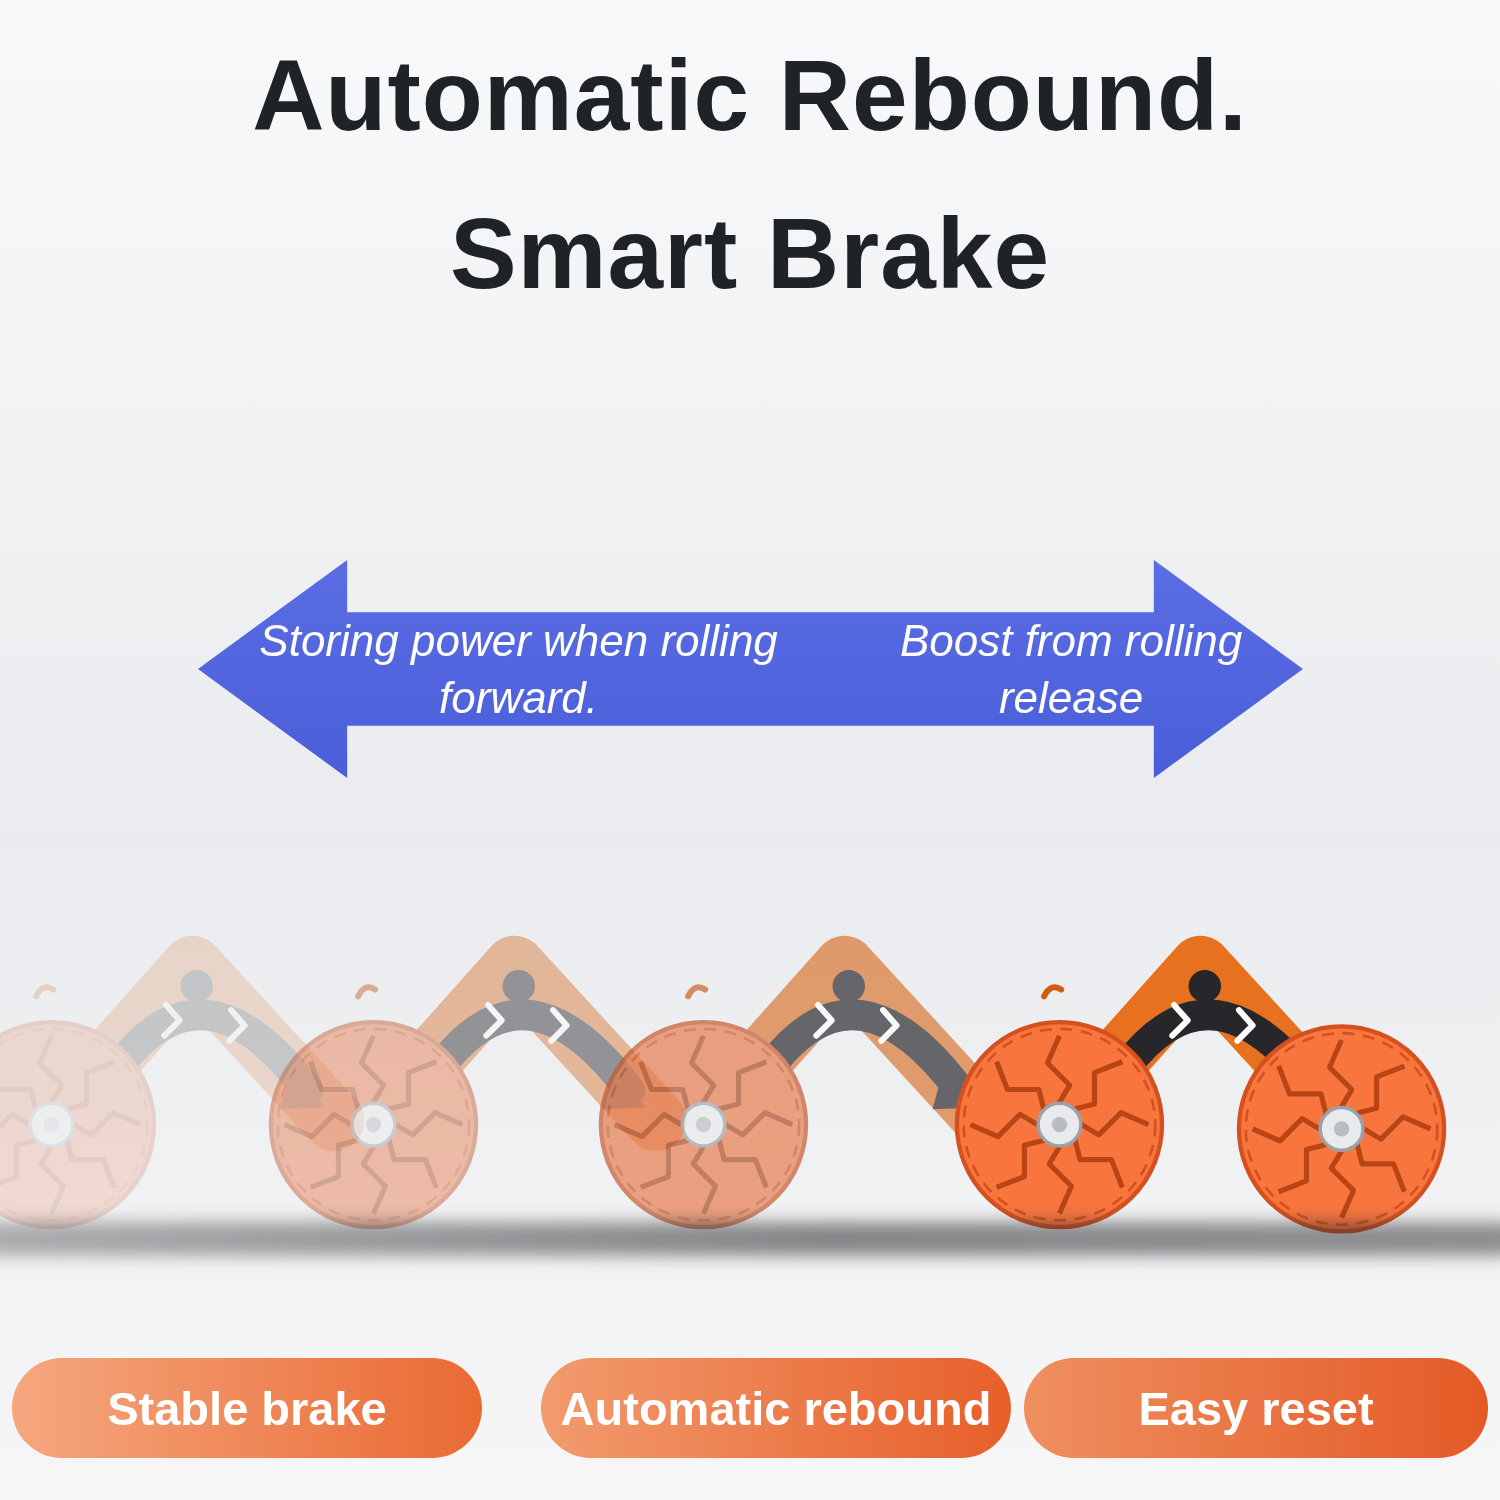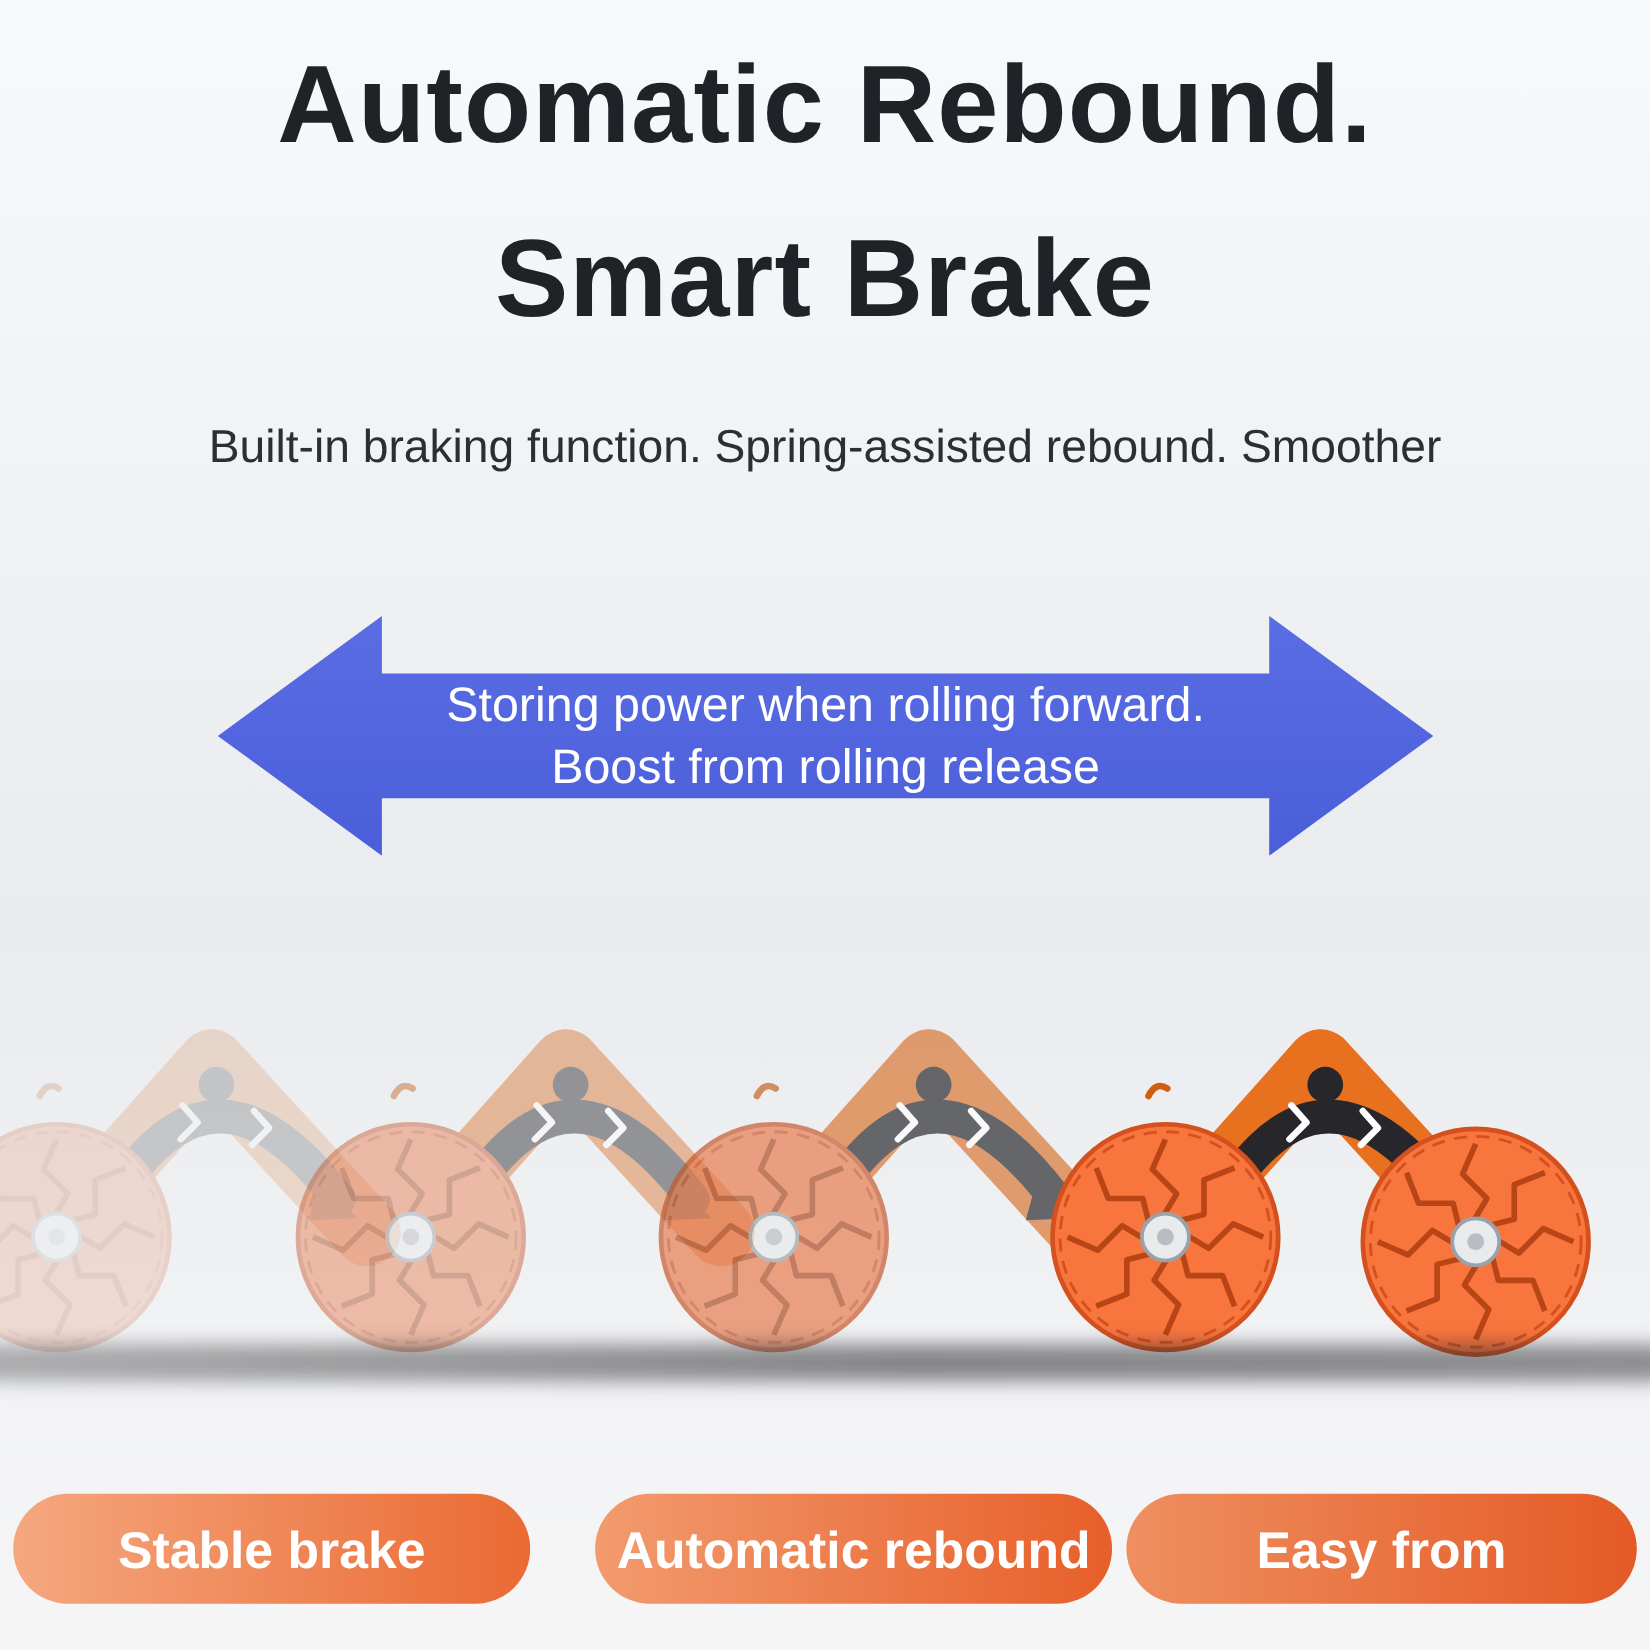--- a/index.html
+++ b/index.html
@@ -17,21 +17,21 @@
   .title-1{top:38px;}
   .title-2{top:196px;}
   .subtitle{
     position:absolute;top:382px;left:0;right:0;text-align:center;
     font-size:42px;color:#2b2e33;font-weight:400;
   }
   .arrow-banner{
     position:absolute;left:198px;top:560px;width:1105px;height:218px;
     background:linear-gradient(180deg,#5a6de4 0%,#4a5ed9 100%);
     clip-path:polygon(0% 50%,13.5% 0%,13.5% 24%,86.5% 24%,86.5% 0%,100% 50%,86.5% 100%,86.5% 76%,13.5% 76%,13.5% 100%);
-    display:flex;flex-direction:column;justify-content:center;align-items:center;
+    display:flex;flex-direction:row;justify-content:center;align-items:center;font-style:italic;
   }
   .arrow-line{
     color:#ffffff;font-size:44px;font-weight:500;line-height:1.3;text-align:center;
   }
   .frame{position:absolute;top:928px;width:505px;height:312px;}
   .frame svg{width:100%;height:100%;display:block;}
   .f1{left:-60px;opacity:.20;}
   .f2{left:262px;opacity:.45;}
   .f3{left:592px;opacity:.68;}
   .f4{left:948px;opacity:1;filter:saturate(1.18);}
@@ -49,21 +49,20 @@
   .badge-2{left:541px;width:470px;background:linear-gradient(90deg,#f29b6e 0%,#e75f2a 100%);}
   .badge-3{left:1024px;width:464px;background:linear-gradient(90deg,#ef8f60 0%,#e45a26 100%);}
 </style>
 </head>
 <body>
 
 <div class="canvas">
 
   <div class="title title-2">Smart Brake</div>
   <div class="title title-1">Automatic Rebound.</div>
-  <div class="subtitle">Built-in braking function. Spring-assisted rebound. Smoother</div>
 
   <div class="arrow-banner">
     <div class="arrow-line">Storing power when rolling forward.</div>
     <div class="arrow-line">Boost from rolling release</div>
   </div>
 
   <svg width="0" height="0" style="position:absolute">
     <defs>
       <g id="rollerWheel">
         <circle r="120" fill="#e8794a" stroke="#c4552a" stroke-width="5"></circle>
@@ -121,16 +120,16 @@
 
   <div class="floor-shadow"></div>
 
   <div class="badge badge-1">
     <span>Stable brake</span>
   </div>
   <div class="badge badge-2">
     <span>Automatic rebound</span>
   </div>
   <div class="badge badge-3">
-    <span>Easy from</span>
+    <span>Easy reset</span>
   </div>
 
 </div>
 
 </body></html>

